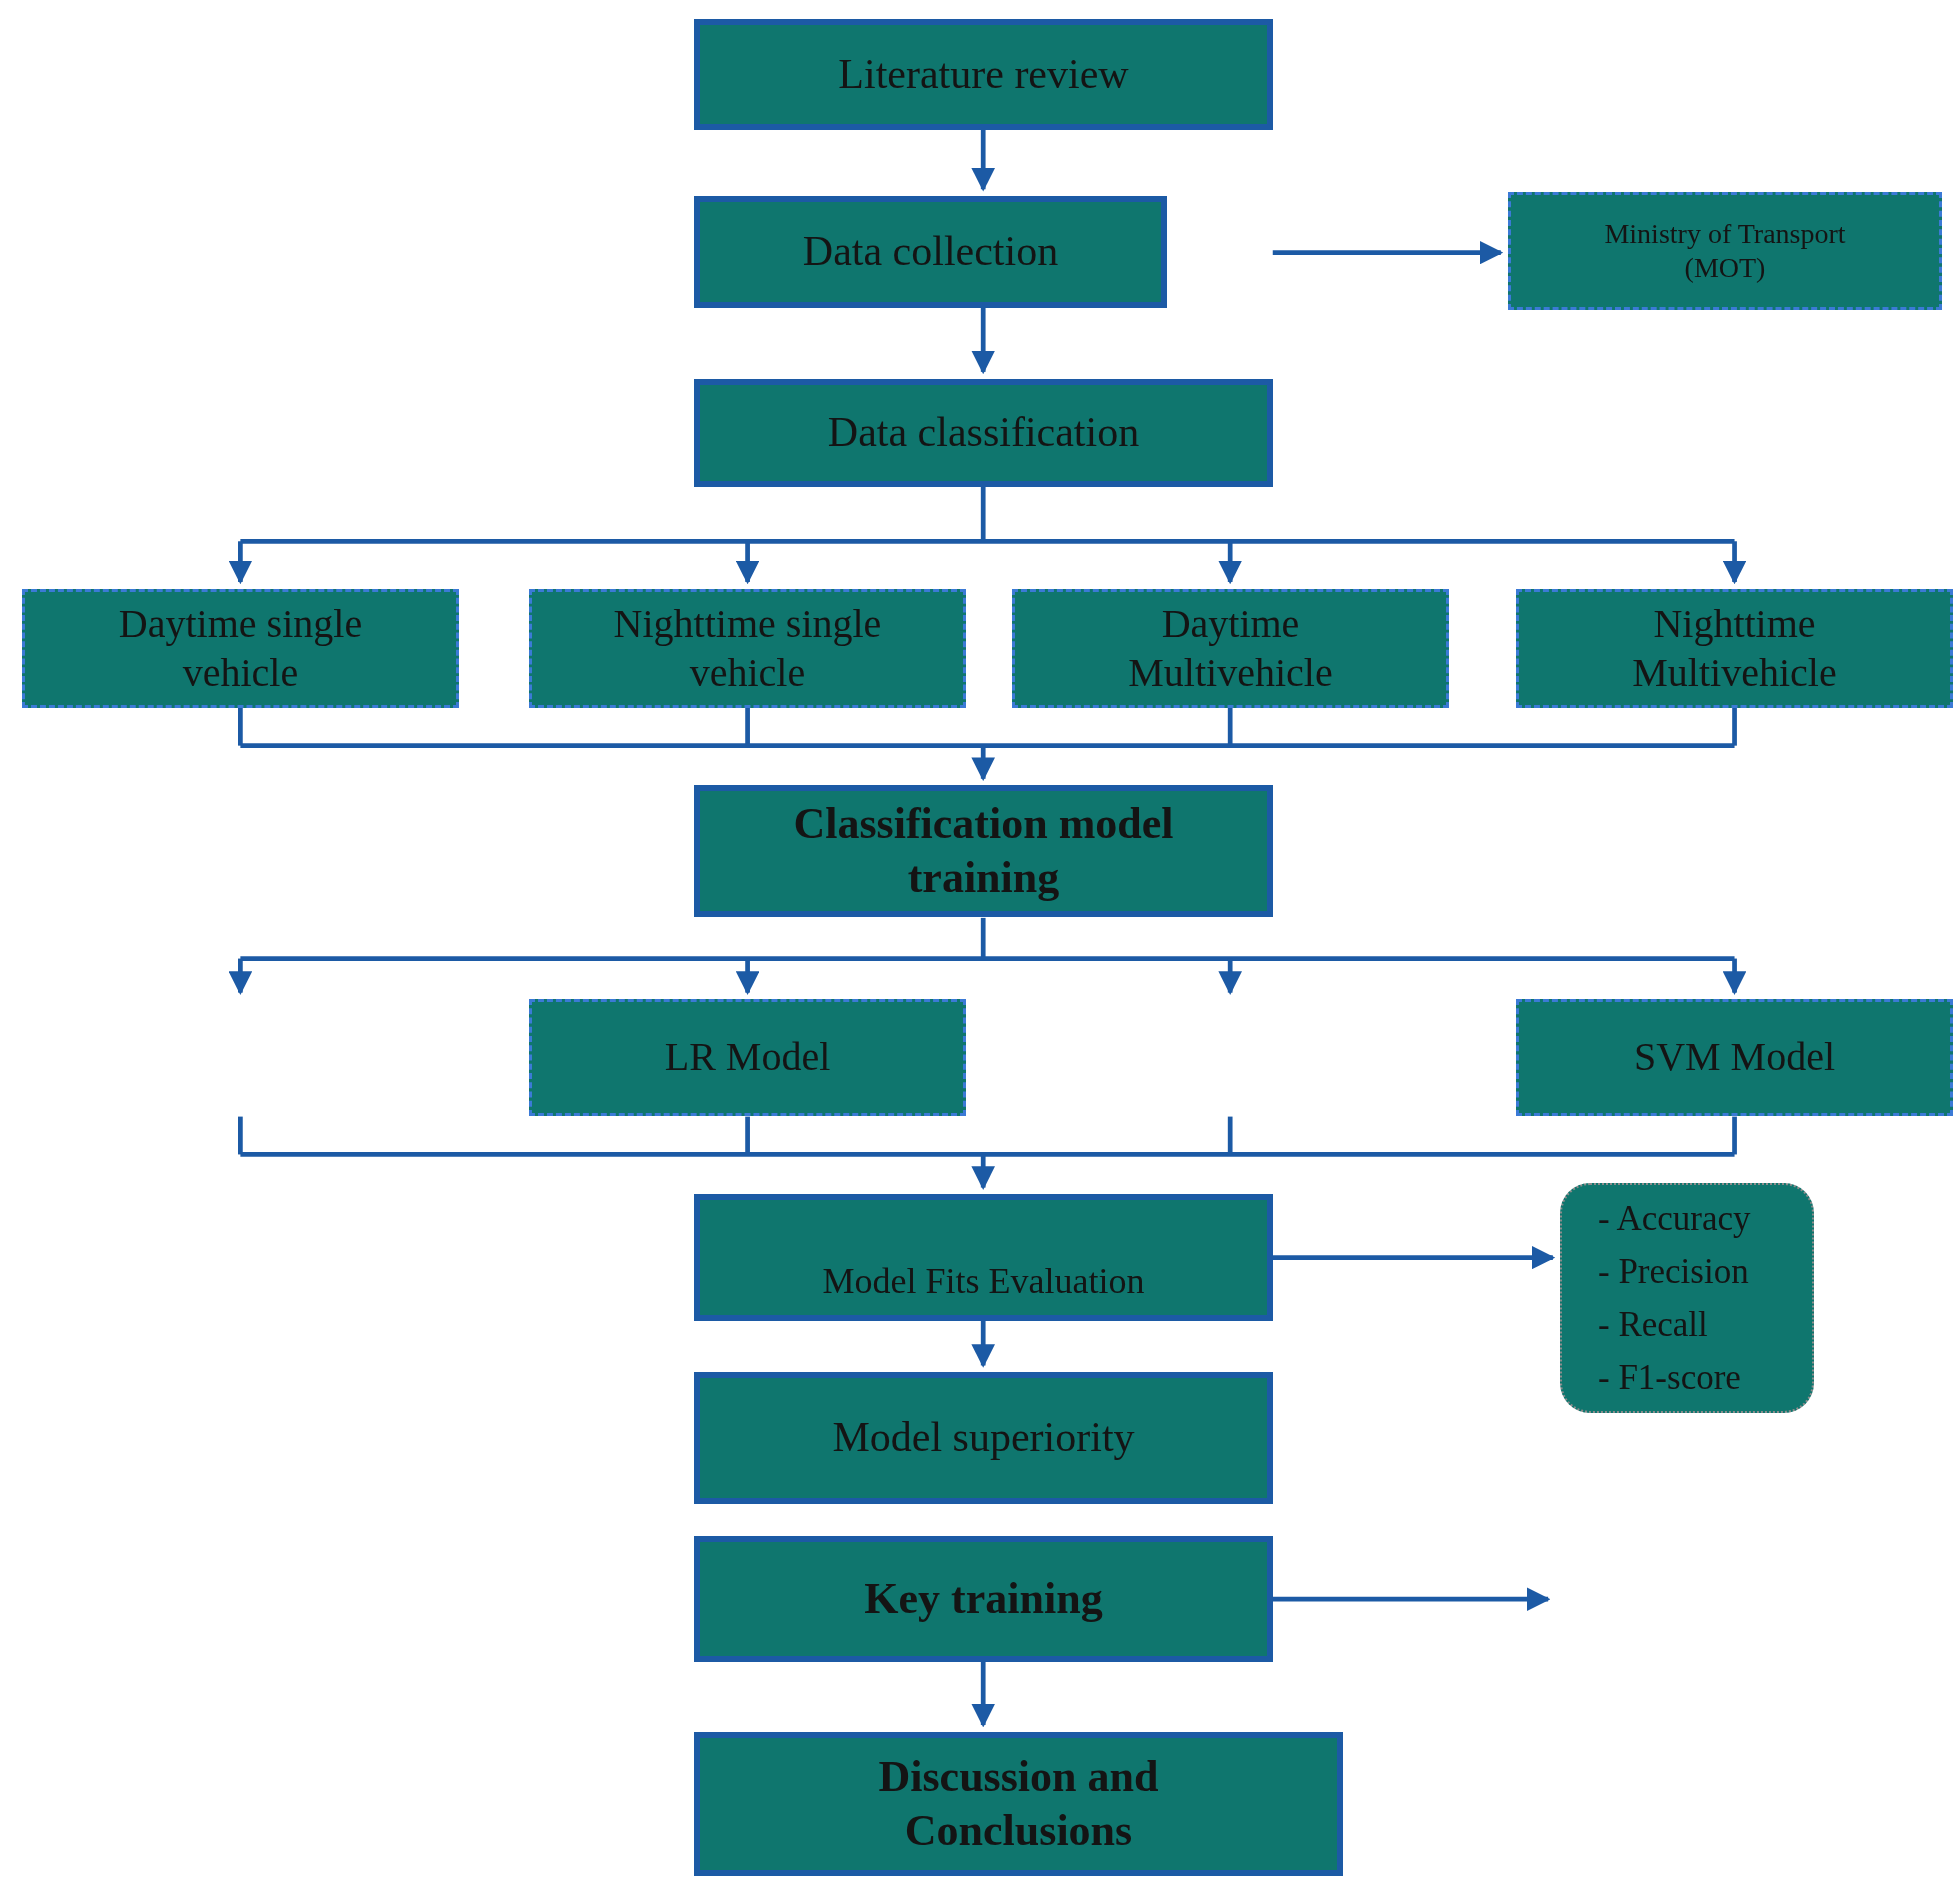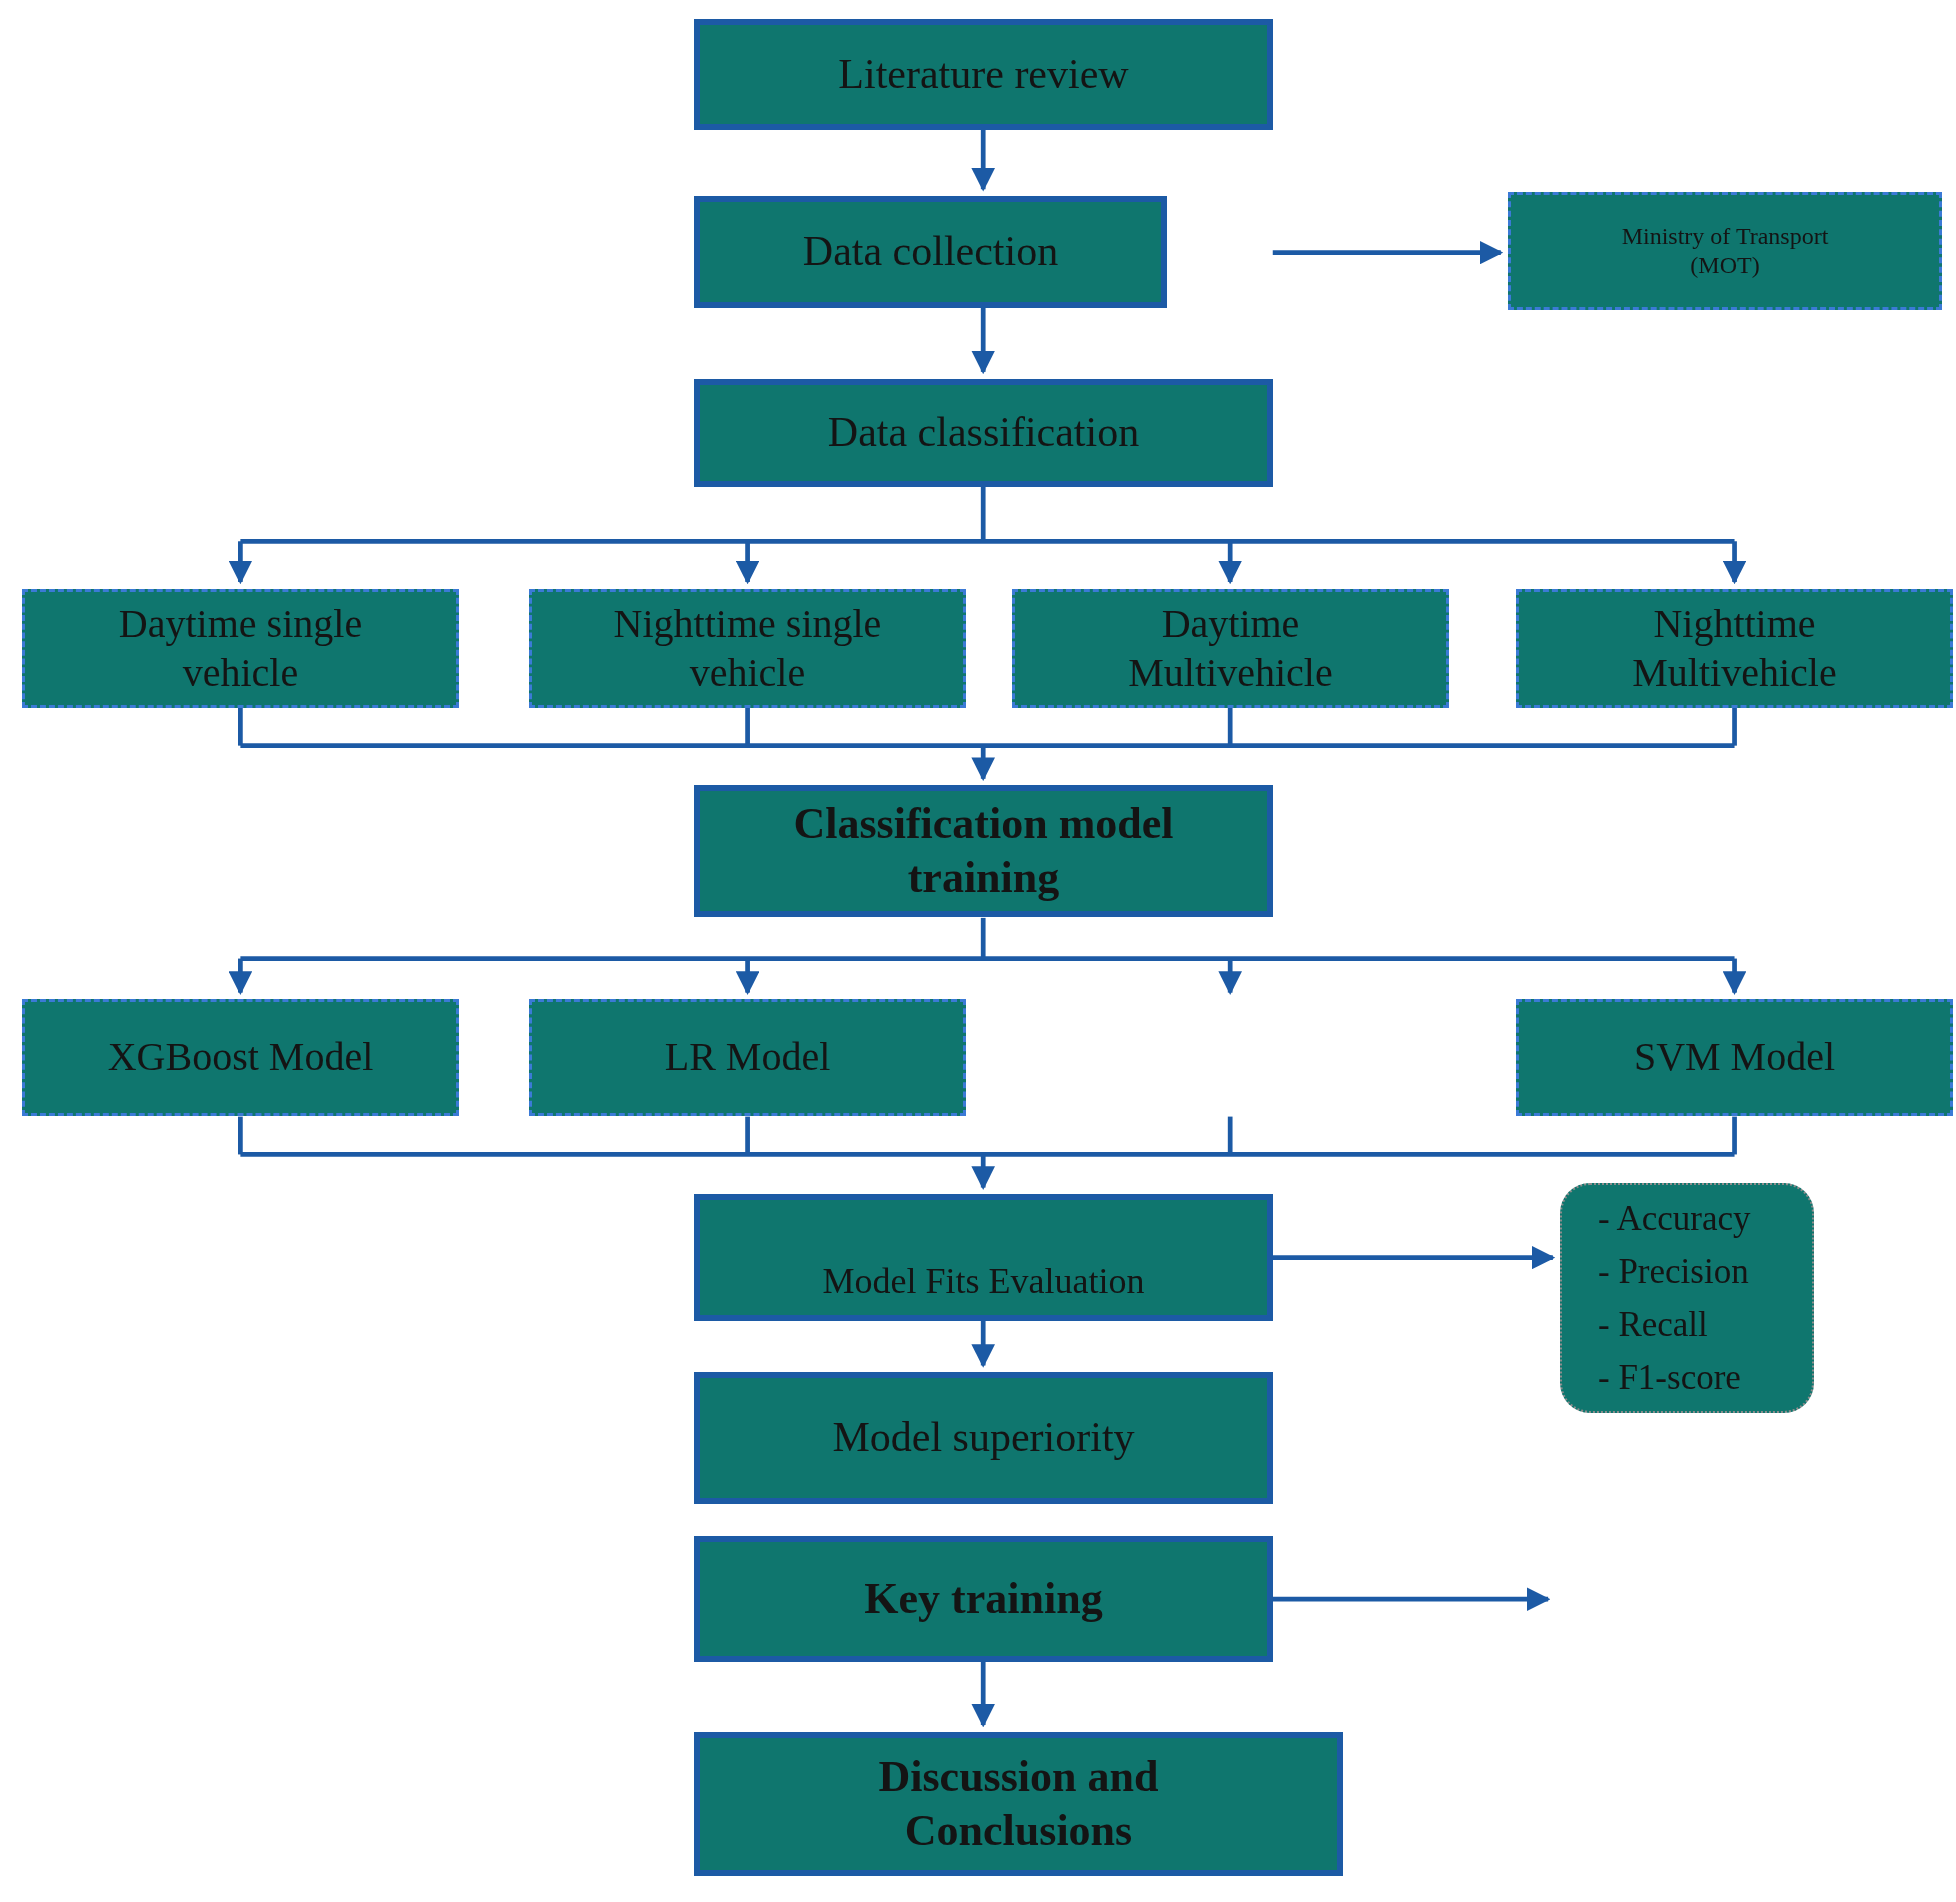--- a/index.html
+++ b/index.html
@@ -30,21 +30,21 @@
   .node span{
     white-space:pre-line;
     line-height:1.22;
     font-size:42px;
   }
   .solid{border:6.6px solid var(--c-solid_border);}
   .dashed{border:3.8px dashed var(--c-dashed_border);}
   .dotted{border:2.8px dotted var(--c-dotted_border);border-radius:30px;}
   .bold span{font-weight:bold;font-size:44px;}
   .cat span{font-size:40px;}
-  .mot span{font-size:24px;}
+  .mot span{font-size:28px;}
   .mfe span{font-size:36px;margin-top:48px;}
   .metrics{justify-content:flex-start;text-align:left;}
   .metrics span{font-size:35px;line-height:1.52;padding-left:36px;}
   .shap{justify-content:flex-start;text-align:left;}
   .shap span{font-size:36px;font-weight:bold;padding-left:40px;}
 </style>
 </head>
 <body>
 
 <div class="canvas">
@@ -148,23 +148,20 @@
   <div class="node dashed cat" style="left:1516px;top:589px;width:437px;height:119px">
     <span>Nighttime
 Multivehicle</span>
   </div>
 
   <div class="node solid bold" style="left:694px;top:785px;width:579px;height:132px">
     <span>Classification model
 training</span>
   </div>
 
-  <div class="node dashed cat" style="left:22px;top:999px;width:437px;height:117px">
-    <span>XGBoost Model</span>
-  </div>
   <div class="node dashed cat" style="left:529px;top:999px;width:437px;height:117px">
     <span>LR Model</span>
   </div>
   <div class="node dashed cat" style="left:1516px;top:999px;width:437px;height:117px">
     <span>SVM Model</span>
   </div>
 
   <div class="node solid mfe" style="left:694px;top:1194px;width:579px;height:127px">
     <span>Model Fits Evaluation</span>
   </div>

